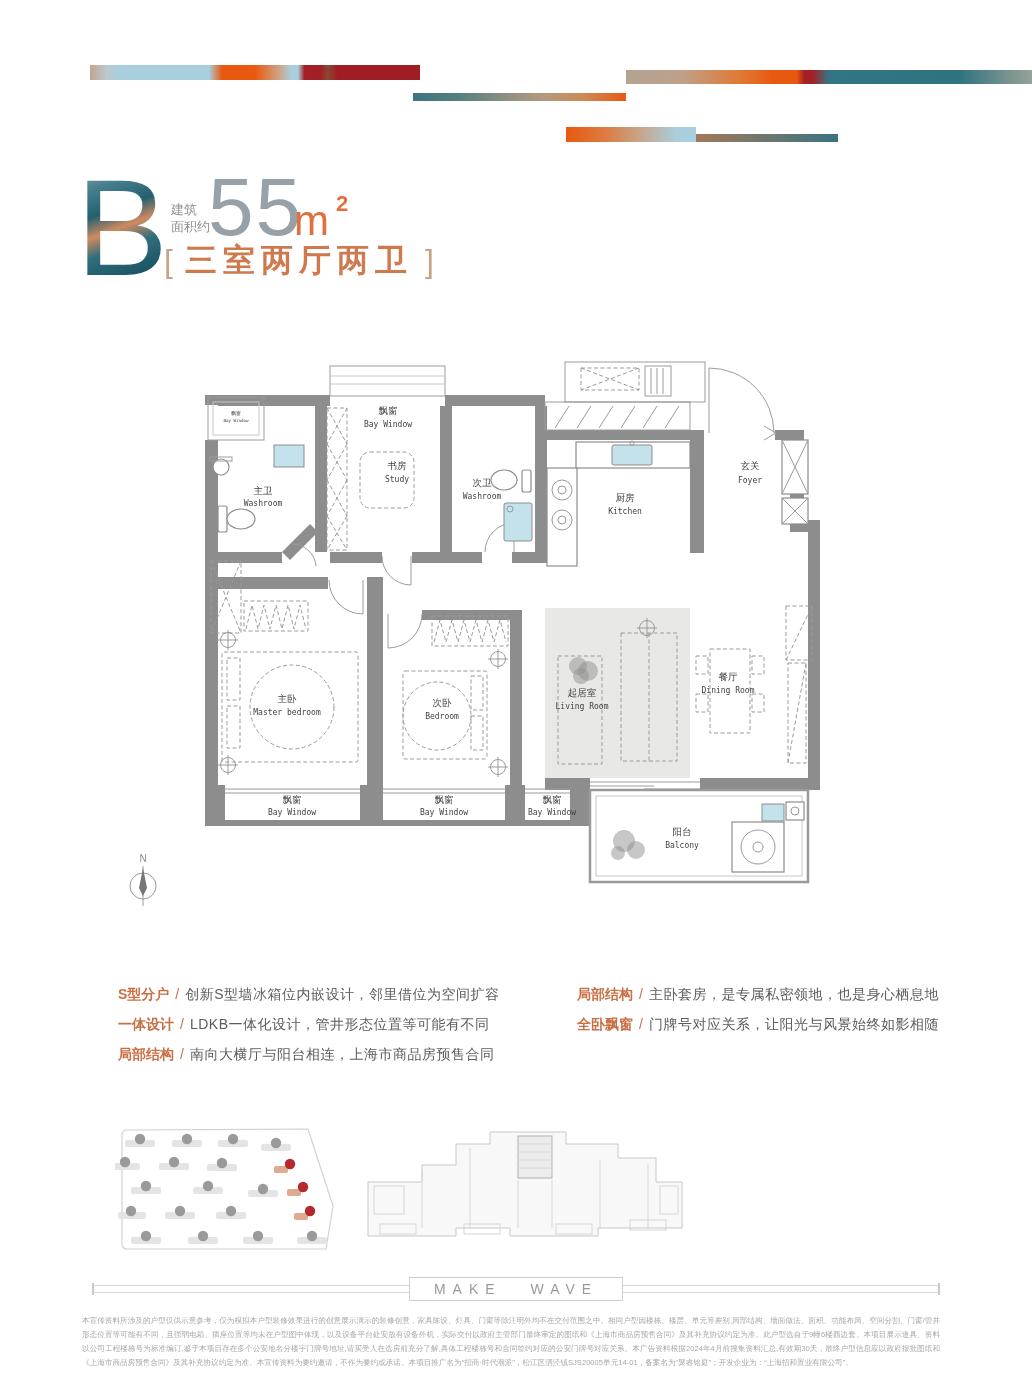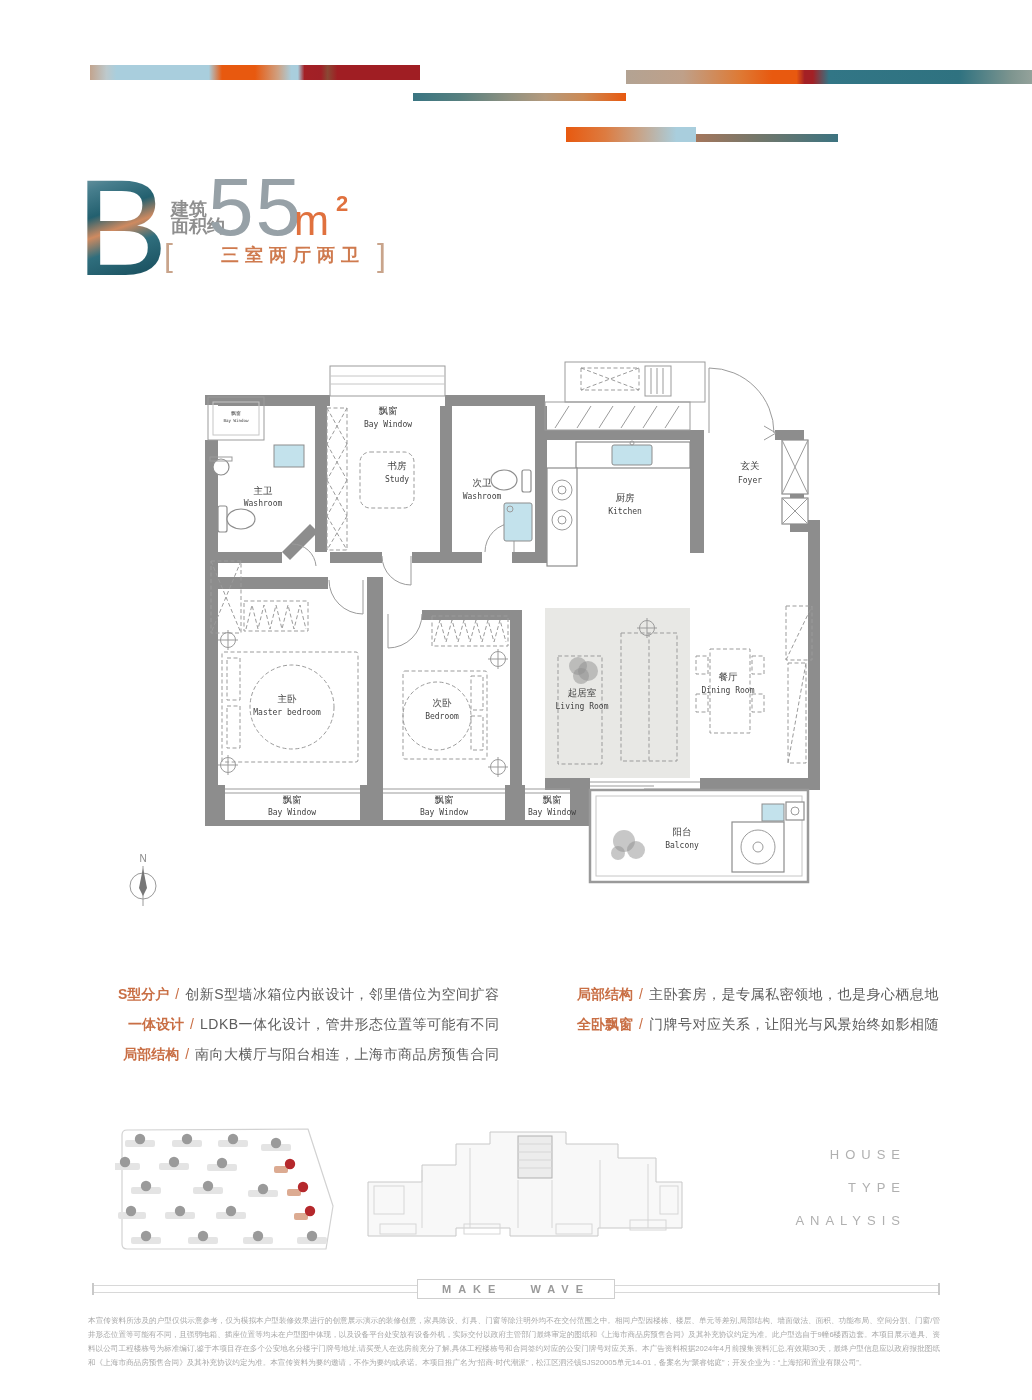--- a/index.html
+++ b/index.html
@@ -12,48 +12,48 @@
   #bar1{left:90px;top:65px;width:330px;height:15px;background:linear-gradient(90deg,#c2a48e 0%,#bdc9cc 5%,#a9cedd 8%,#a9cedd 36%,#e8590f 40%,#e8590f 50%,#cfa182 57%,#a9cedd 61%,#a9cedd 63%,#a32025 65%,#a02026 70%,#8a4834 72%,#a01e23 75%,#a01e23 100%);}
   #bar2{left:626px;top:70px;width:406px;height:14px;background:linear-gradient(90deg,#b3a393 0%,#bfa089 14%,#de7a35 28%,#e8590f 36%,#e8590f 42%,#a32025 44%,#a32025 46%,#327686 50%,#2f7280 82%,#7e958f 95%,#94a29b 100%);}
   #bar3{left:413px;top:93px;width:213px;height:8px;background:linear-gradient(90deg,#3a7582 0%,#57807f 22%,#8f9181 45%,#b49a7d 62%,#cc8a55 80%,#e8590f 100%);}
   #bar4{left:566px;top:127px;width:130px;height:15px;background:linear-gradient(90deg,#e8590f 0%,#dd7b40 30%,#c9a285 55%,#a9cedd 85%,#a9cedd 100%);}
   #bar5{left:696px;top:134px;width:142px;height:8px;background:linear-gradient(90deg,#a4765c 0%,#72776b 45%,#3c7380 100%);}
 
   
   .b-letter{left:76px;top:158px;font-size:138px;line-height:1;font-weight:500;
     background:linear-gradient(160deg,#9fb3ba 0%,#477e8d 22%,#23606f 38%,#cf8a60 50%,#2f6e7d 62%,#1d5564 80%,#86a8b1 100%);
     -webkit-background-clip:text;background-clip:text;color:transparent;}
-  .area-label{left:171px;top:201px;font-size:18px;color:#8f8f8f;line-height:17px;font-weight:bold;}
+  .area-label{left:171px;top:201px;font-size:13px;color:#8f8f8f;line-height:17px;}
   .area-value{left:208px;top:166px;font-size:82px;color:#97a1a7;letter-spacing:2px;line-height:1;}
   .area-unit{left:294px;top:200px;font-size:42px;color:#e0713e;line-height:1;}
   .area-unit-sup{left:336px;top:193px;font-size:22px;color:#e0713e;font-weight:600;line-height:1;}
   .layout-row{left:164px;top:239px;display:flex;align-items:center;gap:12px;}
   .bracket{font-size:32px;color:#c9a48b;font-weight:300;line-height:1;}
-  .layout-text{font-size:18px;letter-spacing:6px;font-weight:600;color:#cf7a4e;margin-left:36px;}
+  .layout-text{font-size:32px;letter-spacing:6px;font-weight:600;color:#cf7a4e;}
 
   
   .floorplan{left:192px;top:356px;width:640px;height:540px;}
   .w{fill:#8d8d8d;}
   .ln{stroke:#9b9b9b;stroke-width:1;fill:none;}
   .lnl{stroke:#c6c6c6;stroke-width:1;fill:none;}
   .dash{stroke:#9b9b9b;stroke-width:1;fill:none;stroke-dasharray:4 2.5;}
   .fix{stroke:#8d8d8d;stroke-width:1.2;fill:#ffffff;}
   .blue{fill:#c3e2ec;stroke:#8d8d8d;stroke-width:1;}
   .shade{fill:#e8e8e5;}
   .plant{fill:#8f8f8f;opacity:.5;}
   .rcn{font-family:"Liberation Sans",sans-serif;font-size:9.5px;fill:#3f3f3f;text-anchor:middle;}
   .ren{font-family:"DejaVu Sans Mono",monospace;font-size:8px;fill:#3f3f3f;text-anchor:middle;}
   .rcns{font-family:"Liberation Sans",sans-serif;font-size:5px;fill:#3f3f3f;text-anchor:middle;}
   .rens{font-family:"DejaVu Sans Mono",monospace;font-size:4.2px;fill:#3f3f3f;text-anchor:middle;}
 
   .compass{left:126px;top:852px;width:34px;height:58px;}
   .compass text{font-family:"Liberation Sans",sans-serif;font-size:10px;fill:#8a8a8a;text-anchor:middle;}
 
   
-  .feat-col{position:absolute;text-align:right;}
+  .feat-col{position:absolute;}
   .feat-col-left{left:118px;top:986px;}
   .feat-col-right{left:577px;top:986px;}
   .feat-row{height:14px;margin-bottom:16px;font-size:14px;white-space:nowrap;}
   .feat-label{color:#c96f45;font-weight:700;}
   .feat-sep{color:#c96f45;margin:0 6px;}
   .feat-desc{color:#5c5c5c;letter-spacing:.5px;}
 
   
   .siteplan{left:115px;top:1122px;}
   .keyplan{left:360px;top:1120px;}
@@ -61,23 +61,23 @@
   .sp-t{fill:#dcab92;}
   .sp-c{fill:#9a9a9a;}
   .sp-cr{fill:#b5282c;}
   .kp{stroke:#c8c8c8;stroke-width:1;fill:#f8f8f8;}
   .kpl{stroke:#d6d6d6;stroke-width:1;fill:none;}
   .hta{right:126px;top:1138px;text-align:right;font-size:13px;letter-spacing:6px;color:#b0b0b0;line-height:33px;}
 
   .makewave{left:92px;right:92px;top:1280px;display:flex;align-items:center;height:18px;}
   .mw-tick{width:2px;height:12px;background:#c9c9c9;}
   .mw-line{flex:1;height:6px;border-top:1px solid #d8d8d8;border-bottom:1px solid #d8d8d8;}
-  .mw-box{border:1px solid #cfcfcf;padding:3px 24px;font-size:11px;letter-spacing:7px;word-spacing:18px;color:#9a9a9a;white-space:nowrap;font-weight:bold;}
-
-  .disclaimer{left:88px;right:92px;top:1306px;font-size:7.6px;line-height:14px;color:#a8a8a8;text-align:justify;}
+  .mw-box{border:1px solid #cfcfcf;padding:3px 24px;font-size:14px;letter-spacing:7px;word-spacing:18px;color:#9a9a9a;white-space:nowrap;}
+
+  .disclaimer{left:82px;right:92px;top:1306px;font-size:7.6px;line-height:14px;color:#a8a8a8;text-align:justify;}
 </style>
 </head>
 <body>
 
 <div class="page">
 
   <div class="bar" id="bar1"></div>
   <div class="bar" id="bar2"></div>
   <div class="bar" id="bar3"></div>
   <div class="bar" id="bar4"></div>
@@ -442,25 +442,20 @@
     <line class="kpl" x1="240" y1="40" x2="240" y2="108"></line>
       <line class="kpl" x1="288" y1="44" x2="288" y2="108"></line>
     <rect class="kpl" x="20" y="104" width="36" height="10"></rect>
       <rect class="kpl" x="104" y="104" width="36" height="10"></rect>
     <rect class="kpl" x="196" y="104" width="36" height="10"></rect>
       <rect class="kpl" x="270" y="100" width="36" height="10"></rect>
     <rect class="kpl" x="14" y="66" width="30" height="28"></rect>
       <rect class="kpl" x="300" y="66" width="18" height="28"></rect>
   </svg>
 
-  <div class="abs hta">
-    <div>HOUSE</div>
-    <div>TYPE</div>
-    <div>ANALYSIS</div>
-  </div>
 
   <div class="abs makewave">
     <div class="mw-tick"></div>
     <div class="mw-line"></div>
     <div class="mw-box">MAKE WAVE</div>
     <div class="mw-line"></div>
     <div class="mw-tick"></div>
   </div>
 
   <p class="abs disclaimer"><span>本宣传资料所涉及的户型仅供示意参考，仅为模拟本户型装修效果进行的创意展示演示的装修创意，家具陈设、灯具、门窗等除注明外均不在交付范围之中。相同户型因楼栋、楼层、单元等差别,局部结构、墙面做法、面积、功能布局、空间分割、门窗/管井形态位置等可能有不同，且强弱电箱、插座位置等均未在户型图中体现，以</span><span>及设备平台处安放有设备外机，实际交付以政府主管部门最终审定的图纸和《上海市商品房预售合同》及其补充协议约定为准。此户型选自于9幢6楼西边套。本项目展示道具、资料以公司工程楼栋号为标准编订,鉴于本项目存在多个公安地名分楼宇门牌号地址,请买受人在选房前充分了解,具体工程楼栋号和合同签约对应的公安</span><span>门牌号对应关系。本广告资料根据2024年4月前搜集资料汇总,有效期30天，最终户型信息应以政府报批图纸和《上海市商品房预售合同》及其补充协议约定为准。本宣传资料为要约邀请，不作为要约或承诺。本项目推广名为“招商·时代潮派”，松江区泗泾镇SJS20005单元14-01，备案名为“聚睿铭庭”；开发企业为：“上海招</span><span>和置业有限公司”。</span></p>

